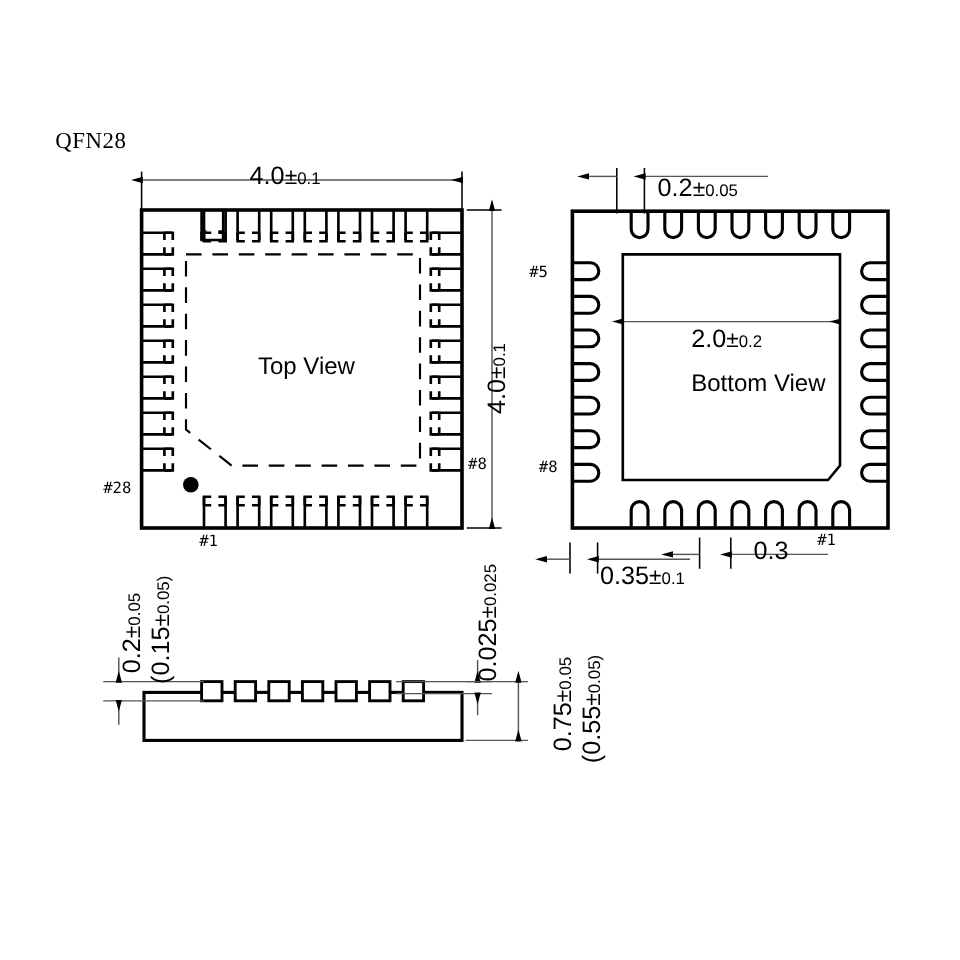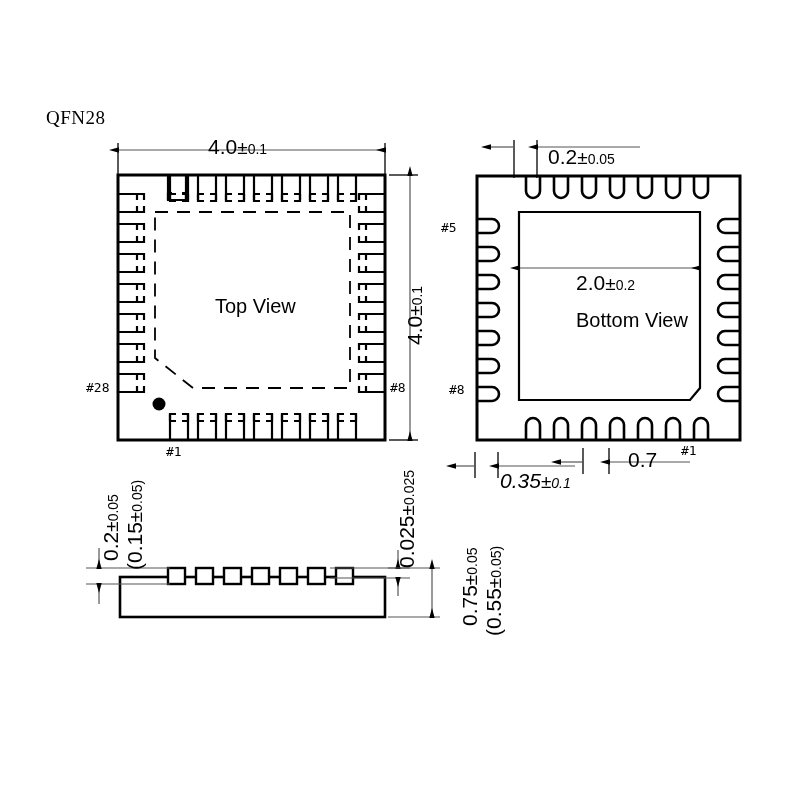--- a/index.html
+++ b/index.html
@@ -289,44 +289,44 @@
   <div class="txt dim" style="left:208px;top:136px;">
     <span>4.0</span><span class="pm">±</span><span class="tol">0.1</span>
   </div>
 
   <div class="txt dim rot90" style="left:404px;top:345px;">
     <span>4.0</span><span class="pm">±</span><span class="tol">0.1</span>
   </div>
 
   <div class="txt viewlabel" style="left:215px;top:296px;">Top View</div>
 
-  <div class="txt lbl" style="left:86px;top:381px;">#28</div>
+  <div class="txt lbl" style="left:86px;top:401px;">#28</div>
   <div class="txt lbl" style="left:390px;top:381px;">#8</div>
   <div class="txt lbl" style="left:166px;top:445px;">#1</div>
 
   <div class="txt dim" style="left:548px;top:146px;">
     <span>0.2</span><span class="pm">±</span><span class="tol">0.05</span>
   </div>
 
   <div class="txt dim" style="left:576px;top:272px;">
     <span>2.0</span><span class="pm">±</span><span class="tol">0.2</span>
   </div>
 
   <div class="txt viewlabel" style="left:576px;top:310px;">Bottom View</div>
 
   <div class="txt lbl" style="left:441px;top:221px;">#5</div>
   <div class="txt lbl" style="left:449px;top:383px;">#8</div>
   <div class="txt lbl" style="left:681px;top:444px;">#1</div>
 
-  <div class="txt dim" style="left:500px;top:470px;font-style:italic;">
+  <div class="txt dim" style="left:500px;top:470px;">
     <span>0.35</span><span class="pm">±</span><span class="tol">0.1</span>
   </div>
 
   <div class="txt dim" style="left:628px;top:449px;">
-    <span>0.7</span>
+    <span>0.3</span>
   </div>
 
   <div class="txt dim rot90" style="left:100px;top:561px;">
     <span>0.2</span><span class="pm">±</span><span class="tol">0.05</span>
   </div>
 
   <div class="txt dim rot90" style="left:124px;top:570px;">
     <span>(0.15</span><span class="pm">±</span><span class="tol">0.05)</span>
   </div>
 

